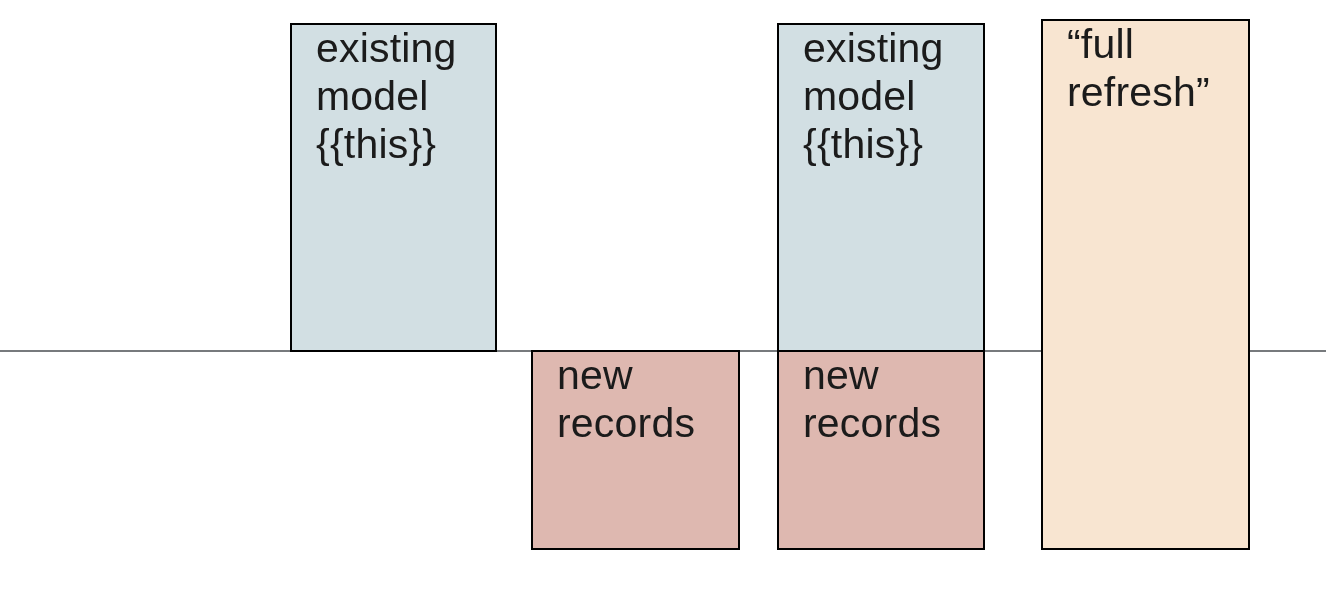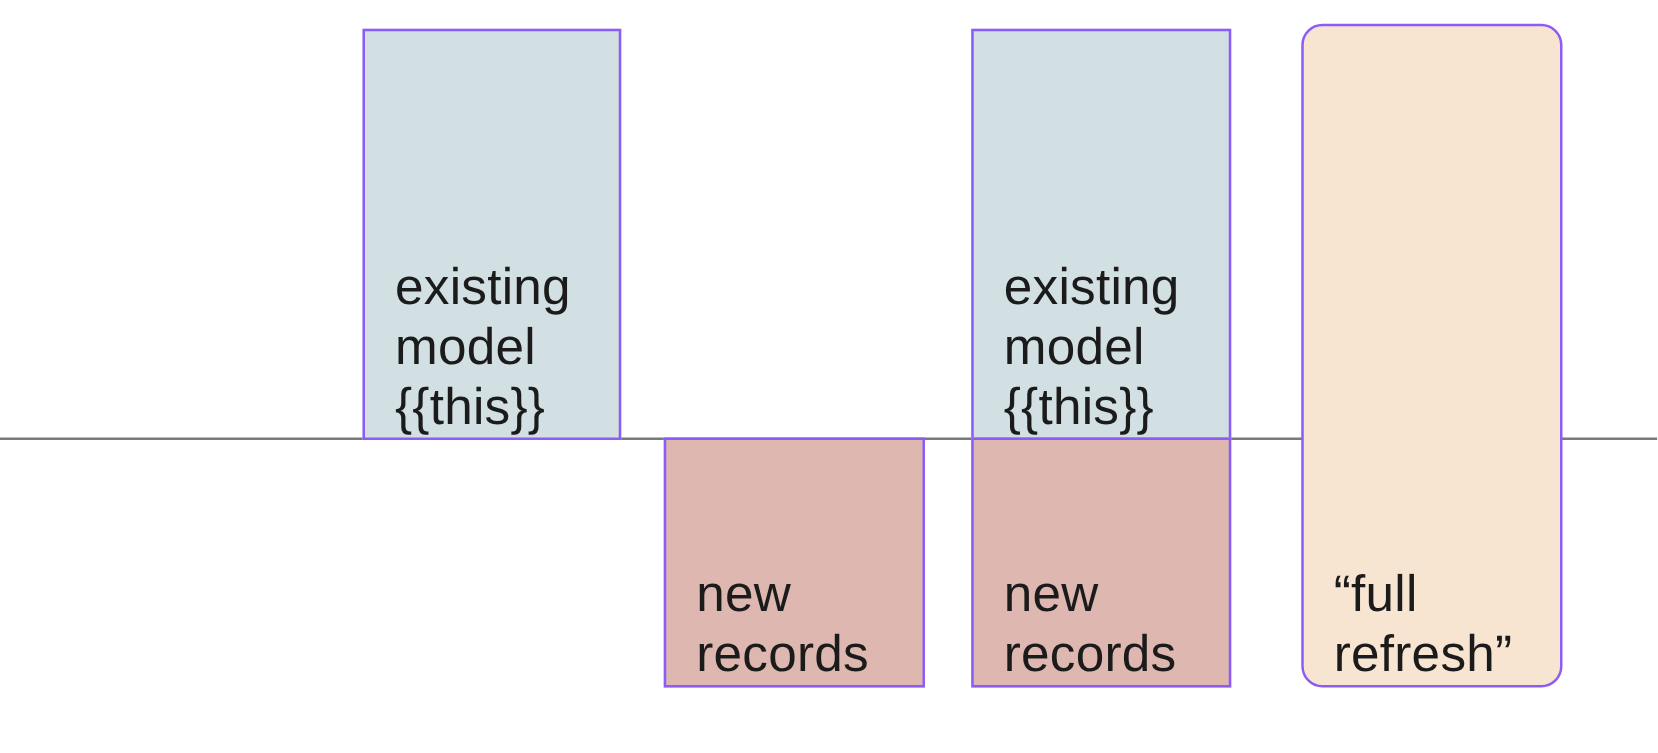--- a/index.html
+++ b/index.html
@@ -11,41 +11,41 @@
     position: relative;
     width: 1326px;
     height: 602px;
     background: #ffffff;
     overflow: hidden;
     font-family: "Liberation Sans", "DejaVu Sans", sans-serif;
   }
   .box {
     position: absolute;
     box-sizing: border-box;
-    border: 2px solid #8b5cf6;
+    border: 2px solid #000000;
     display: flex;
-    align-items: flex-end;
+    align-items: flex-start;
   }
   .box .label {
     display: block;
     padding-left: 24px;
     padding-right: 8px;
     font-size: 41px;
     line-height: 1.17;
     color: #1b1b1b;
     white-space: pre-line;
     letter-spacing: 0.2px;
   }
   
   .box.source         { left: 36px;   top: 19px;  width: 209px; height: 530px; background: #dbe8d4; z-index: 1; }
   .box.existing-1     { left: 290px;  top: 23px;  width: 207px; height: 329px; background: #d2dfe3; z-index: 3; }
   .box.new-records-1  { left: 531px;  top: 350px; width: 209px; height: 200px; background: #deb8b0; z-index: 3; }
   .box.existing-2     { left: 777px;  top: 23px;  width: 208px; height: 329px; background: #d2dfe3; z-index: 3; }
   .box.new-records-2  { left: 777px;  top: 350px; width: 208px; height: 200px; background: #deb8b0; z-index: 3; }
-  .box.full-refresh   { left: 1041px; top: 19px;  width: 209px; height: 531px; background: #f8e5d1; z-index: 4; border-radius: 17px; }
+  .box.full-refresh   { left: 1041px; top: 19px;  width: 209px; height: 531px; background: #f8e5d1; z-index: 4; }
   .hline {
     position: absolute;
     left: 0;
     top: 350px;
     width: 1326px;
     height: 2px;
     background: #777a7d;
     z-index: 2;
   }
 </style>

